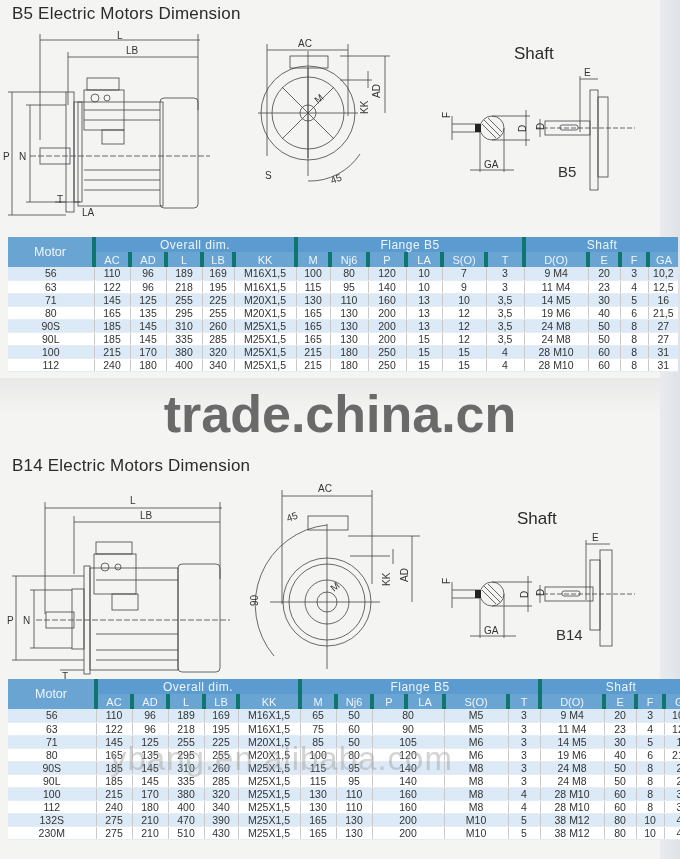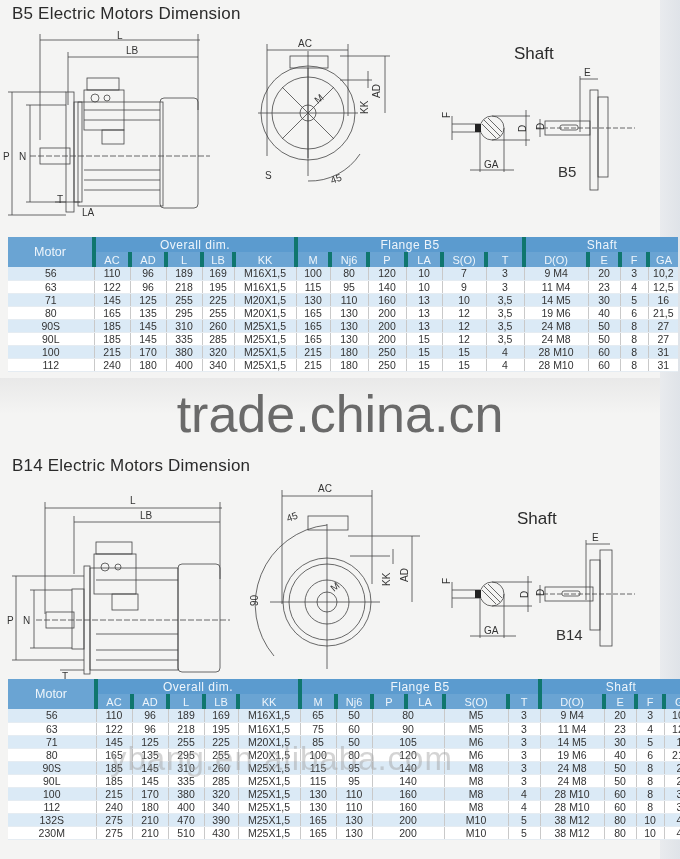--- a/index.html
+++ b/index.html
@@ -39,21 +39,21 @@
       text-align: center; height: 13px; padding: 0;
       border-left: 1px solid #c9c9c9; color: #333; white-space: nowrap;
     }
     table.spec td:first-child { border-left: none; }
     table.spec tr.odd td { background: #dbeaf6; }
     table.spec tr.even td { background: #ffffff; }
     table.spec tr td { border-bottom: 1px solid #e5ecf2; }
 
     .wm-trade {
       position: absolute; top: 384px; left: 0; width: 680px; text-align: center;
-      font-size: 52px; color: #6a6a6a; letter-spacing: 0; font-weight: normal;
+      font-size: 52px; color: #6a6a6a; letter-spacing: 0; font-weight: bold;
     }
     .fade-band {
       position: absolute; top: 378px; left: 0; width: 660px; height: 36px;
       background: linear-gradient(to bottom, rgba(230,230,230,0.8), rgba(244,244,243,0));
     }
     .wm-ybang {
       position: absolute; top: 740px; left: 110px; font-size: 33px;
       color: rgba(160,160,160,0.45); letter-spacing: 1px; pointer-events: none;
     }
   </style>

